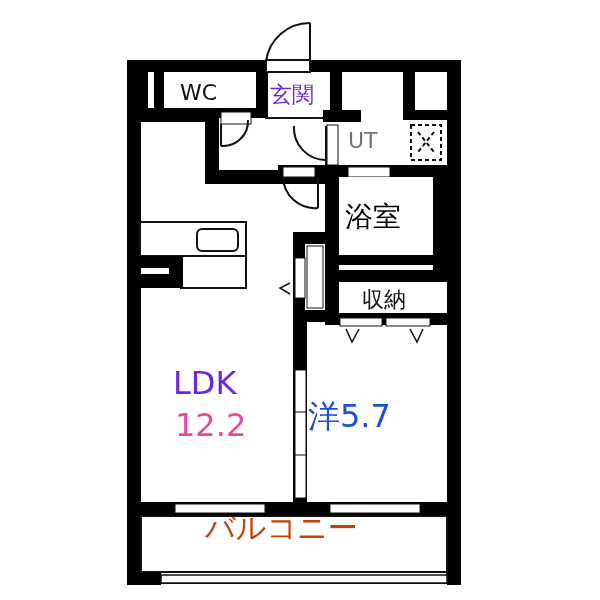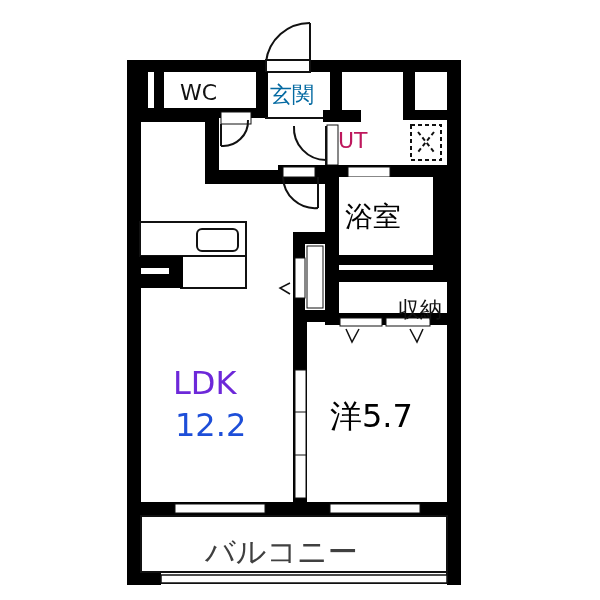--- a/index.html
+++ b/index.html
@@ -111,20 +111,20 @@
   <rect x="175" y="504" width="90" height="9" fill="#fff" stroke="#111" stroke-width="1"></rect>
   <rect x="330" y="504" width="90" height="9" fill="#fff" stroke="#111" stroke-width="1"></rect>
   <g fill="none" stroke="#111" stroke-width="2">
     <rect x="141" y="516" width="306" height="56"></rect>
     <path d="M161 583 L447 583 M447 516 L447 583"></path>
   </g>
   <rect x="161" y="575" width="286" height="8" fill="#fff" stroke="#111" stroke-width="1.5"></rect>
 </svg>
 
 <div class="lbl" style="position:absolute;left:180px;top:80px;font:22px 'DejaVu Sans',sans-serif;color:#111;">WC</div>
-<div style="position:absolute;left:270px;top:80px;font:22px 'DejaVu Sans',sans-serif;color:#0369a1;">玄関</div>
-<div style="position:absolute;left:338px;top:128px;font:22px 'DejaVu Sans',sans-serif;color:#be185d;">UT</div>
+<div style="position:absolute;left:270px;top:80px;font:22px 'DejaVu Sans',sans-serif;color:#6d28d9;">玄関</div>
+<div style="position:absolute;left:348px;top:128px;font:22px 'DejaVu Sans',sans-serif;color:#737373;">UT</div>
 <div style="position:absolute;left:345px;top:198px;font:28px 'DejaVu Sans',sans-serif;color:#000000;">浴室</div>
-<div style="position:absolute;left:362px;top:295px;font:22px 'DejaVu Sans',sans-serif;color:#111;margin-left:36px;">収納</div>
+<div style="position:absolute;left:362px;top:285px;font:22px 'DejaVu Sans',sans-serif;color:#111;">収納</div>
 <div style="position:absolute;left:173px;top:364px;font:32px 'DejaVu Sans',sans-serif;color:#6d28d9;">LDK</div>
-<div style="position:absolute;left:175px;top:406px;font:32px 'DejaVu Sans',sans-serif;color:#1d4ed8;">12.2</div>
-<div style="position:absolute;left:330px;top:395px;font:32px 'DejaVu Sans',sans-serif;color:#000000;">洋5.7</div>
-<div style="position:absolute;left:205px;top:532px;font:30px 'DejaVu Sans',sans-serif;color:#404040;">バルコニー</div>
+<div style="position:absolute;left:175px;top:406px;font:32px 'DejaVu Sans',sans-serif;color:#ec4899;">12.2</div>
+<div style="position:absolute;left:308px;top:395px;font:32px 'DejaVu Sans',sans-serif;color:#1d4ed8;">洋5.7</div>
+<div style="position:absolute;left:205px;top:508px;font:30px 'DejaVu Sans',sans-serif;color:#c2410c;">バルコニー</div>
 
 </body></html>

